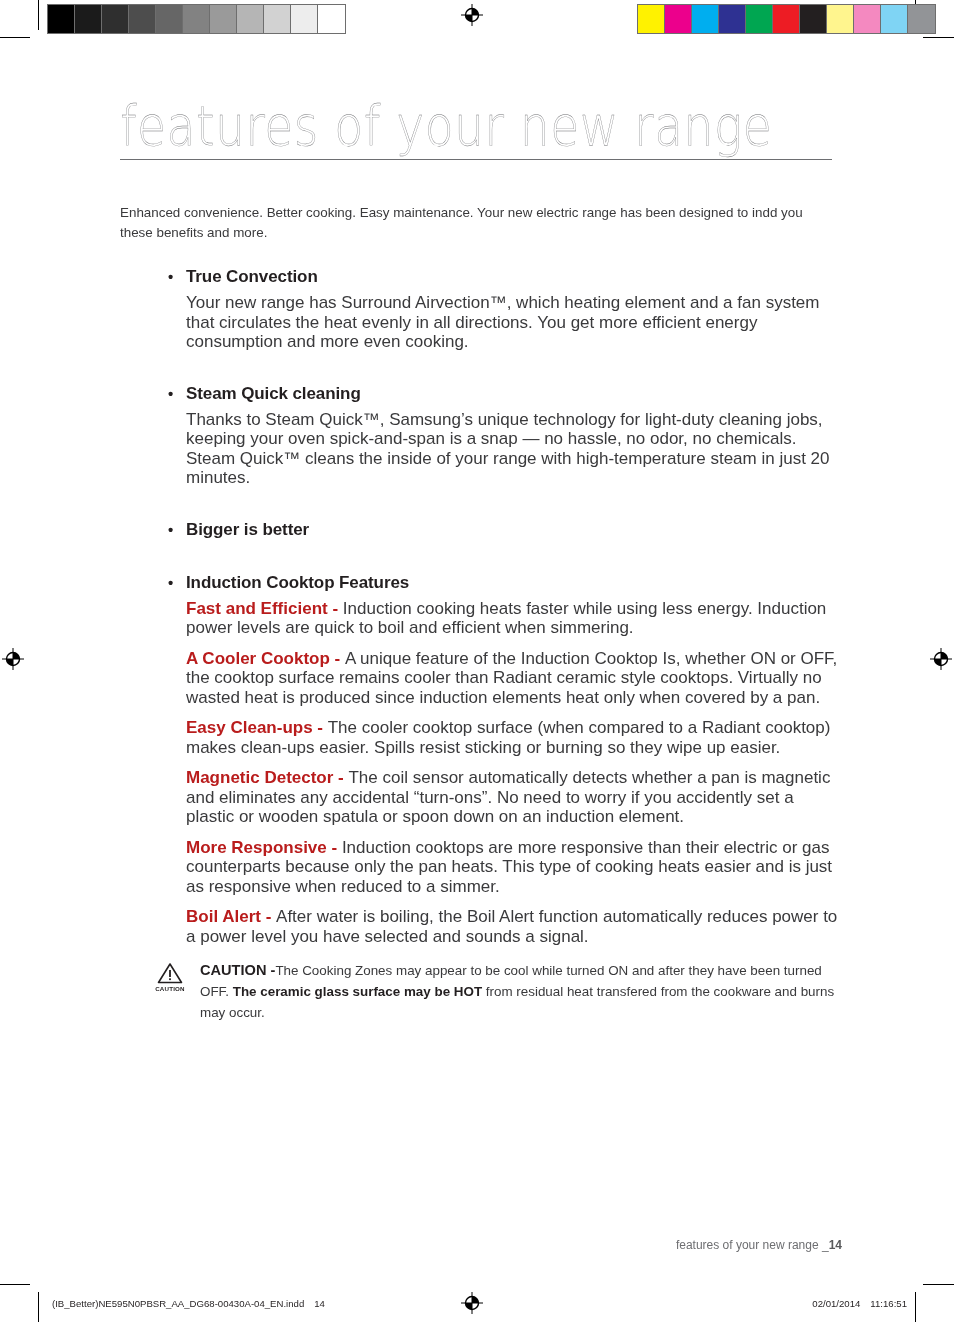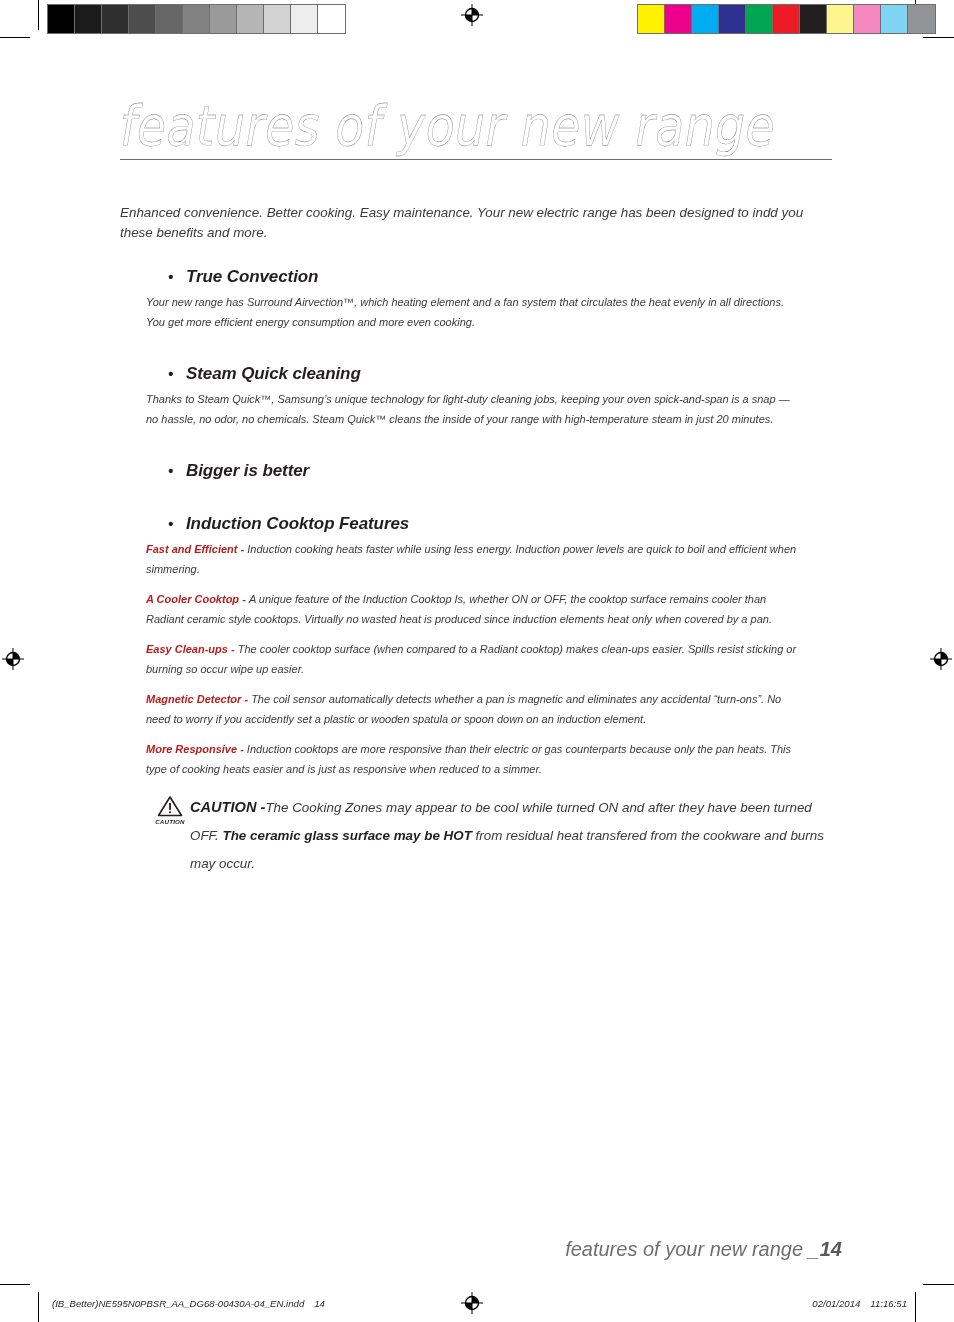--- a/index.html
+++ b/index.html
@@ -10,21 +10,20 @@
   body {
     font-family: "Liberation Sans", sans-serif;
     color: #231f20;
   }
   .page {
     position: relative;
     width: 954px;
     height: 1322px;
     overflow: hidden;
     background: #ffffff;
-    font-style: italic;
   }
 
   
   .crop-v {
     position: absolute;
     width: 1px;
     background: #000;
   }
   .crop-h {
     position: absolute;
@@ -125,23 +124,23 @@
     line-height: 22px;
     letter-spacing: -0.1px;
   }
   .feature-head .dot {
     width: 18px;
     flex: 0 0 18px;
     font-size: 15px;
     line-height: 22px;
   }
   .feature-body {
-    margin-left: 26px;
+    margin-left: 66px;
     margin-top: 5px;
-    font-size: 11px;
+    font-size: 17px;
     line-height: 19.5px;
     color: #3a3a3c;
     width: 652px;
   }
   .feature-body p { margin: 0 0 11px 0; }
   .feature-body p:last-child { margin-bottom: 0; }
   .feature-body b { color: #b91c1c; font-weight: bold; }
 
   .gap-large { height: 17px; }
 
@@ -162,38 +161,38 @@
   .caution-icon svg { display: block; margin: 0 auto; }
   .caution-icon .cap {
     font-size: 6.2px;
     font-weight: bold;
     letter-spacing: 0.2px;
     color: #231f20;
     margin-top: 1px;
   }
   .caution-text {
     font-size: 13.4px;
-    line-height: 28px;
+    line-height: 21px;
     color: #3a3a3c;
-    margin-left: 2px;
+    margin-left: 12px;
     width: 648px;
   }
   .caution-text .lead {
     font-size: 14.6px;
     font-weight: bold;
     color: #231f20;
   }
   .caution-text b { color: #231f20; font-weight: bold; }
 
   
   .footer-chapter {
     position: absolute;
     right: 112px;
     top: 1238px;
-    font-size: 20px;
+    font-size: 12px;
     color: #6d6e71;
     text-align: right;
   }
   .footer-chapter .pagenum {
     font-weight: bold;
     color: #58595b;
   }
 
   .slugline {
     position: absolute;
@@ -337,23 +336,24 @@
       </div>
       <div class="gap-large"></div>
       <div class="feature">
         <div class="feature-head">
           <span class="dot">•</span>
           <span>Induction Cooktop Features</span>
         </div>
         <div class="feature-body">
           <p><b>Fast and Efficient - </b><span>Induction cooking heats faster while using less energy. Induction power levels are quick to boil and efficient when simmering.</span></p>
           <p><b>A Cooler Cooktop - </b><span>A unique feature of the Induction Cooktop Is, whether ON or OFF, the cooktop surface remains cooler than Radiant ceramic style cooktops. Virtually no wasted heat is produced since induction elements heat only when covered by a pan.</span></p>
-          <p><b>Easy Clean-ups - </b><span>The cooler cooktop surface (when compared to a Radiant cooktop) makes clean-ups easier. Spills resist sticking or burning so occur wipe up easier.</span></p>
+          <p><b>Easy Clean-ups - </b><span>The cooler cooktop surface (when compared to a Radiant cooktop) makes clean-ups easier. Spills resist sticking or burning so they wipe up easier.</span></p>
           <p><b>Magnetic Detector - </b><span>The coil sensor automatically detects whether a pan is magnetic and eliminates any accidental “turn-ons”. No need to worry if you accidently set a plastic or wooden spatula or spoon down on an induction element.</span></p>
           <p><b>More Responsive - </b><span>Induction cooktops are more responsive than their electric or gas counterparts because only the pan heats. This type of cooking heats easier and is just as responsive when reduced to a simmer.</span></p>
+          <p><b>Boil Alert - </b><span>After water is boiling, the Boil Alert function automatically reduces power to a power level you have selected and sounds a signal.</span></p>
         </div>
       </div>
       <div class="caution">
         <div class="caution-icon">
           <svg width="26" height="22" viewBox="0 0 26 22">
             <path d="M13 2 L24.5 20.5 L1.5 20.5 Z" fill="none" stroke="#231f20" stroke-width="1.6" stroke-linejoin="round"></path>
             <rect x="12.1" y="8" width="1.8" height="7" fill="#231f20"></rect>
             <rect x="12.1" y="16.3" width="1.8" height="1.8" fill="#231f20"></rect>
           </svg>
           <div class="cap">CAUTION</div>

